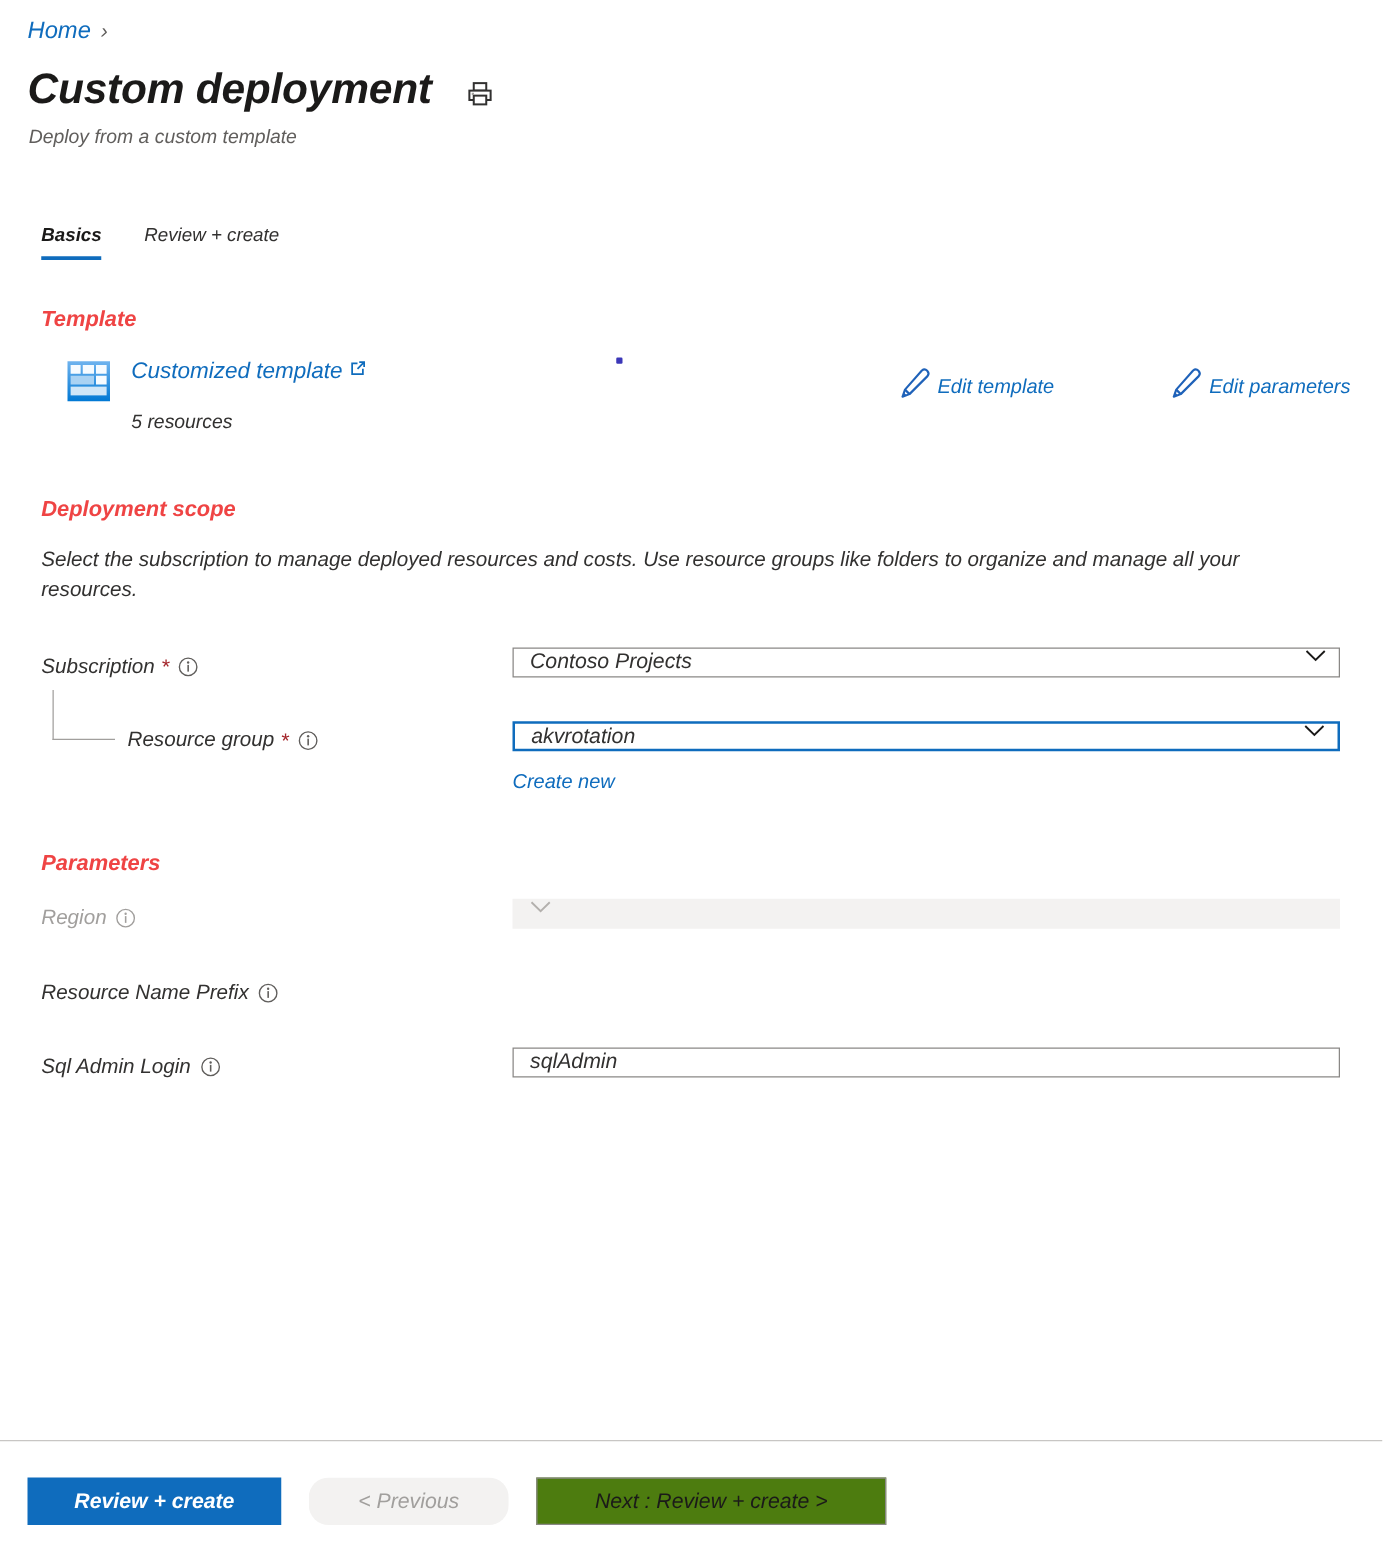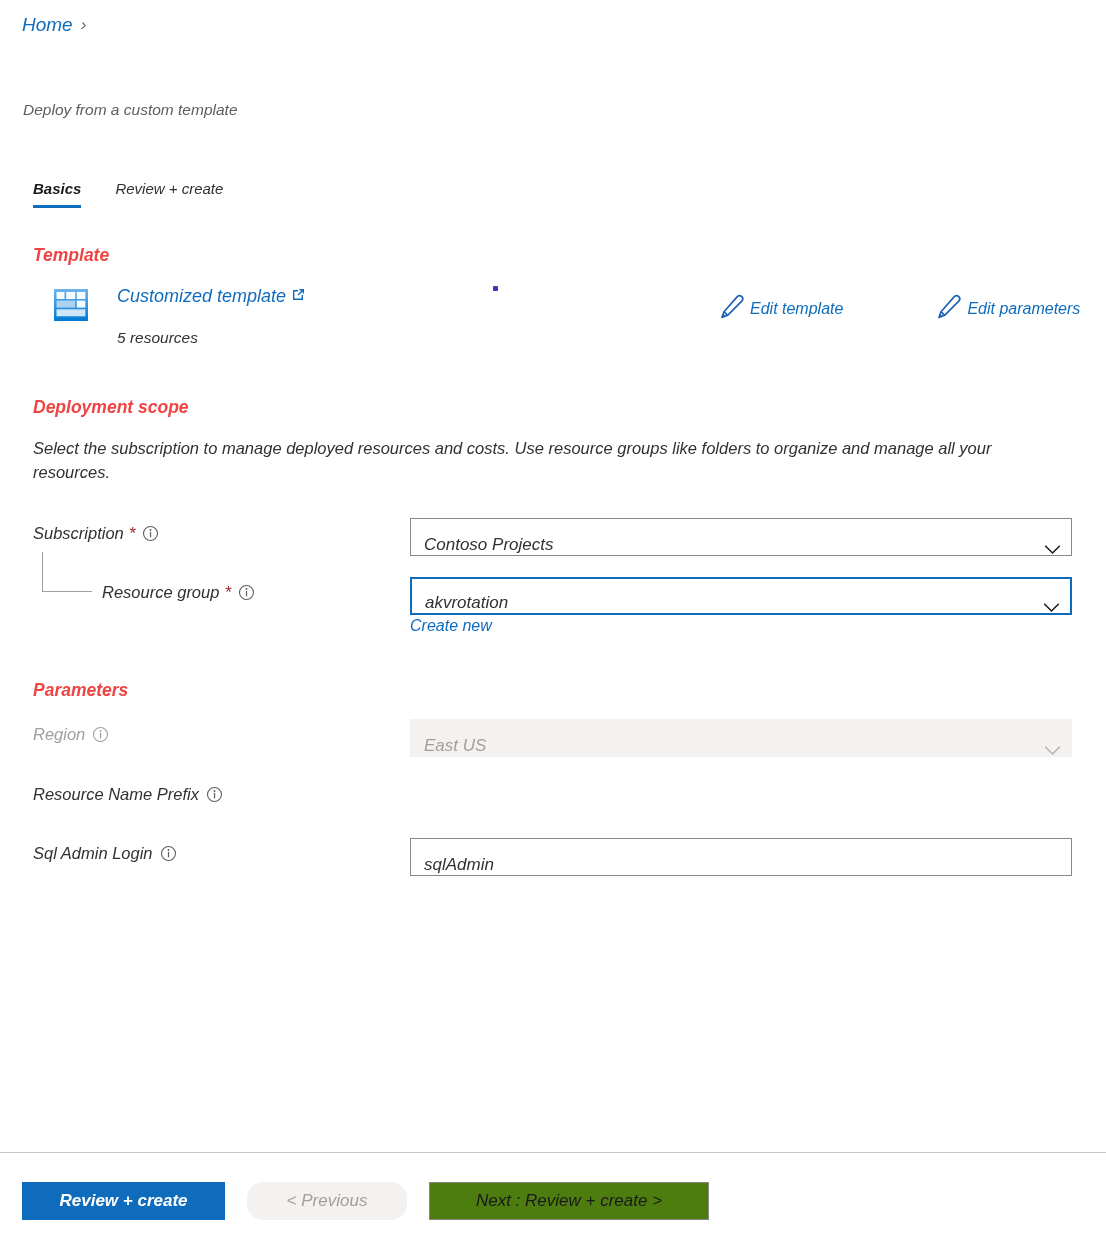--- a/index.html
+++ b/index.html
@@ -55,21 +55,21 @@
   
   .sec-head {
     position: absolute; left: 33px;
     font-size: 17.5px; font-weight: 700; color: #ef4444;
   }
   #sec-template { top: 245px; }
   #sec-scope    { top: 397px; }
   #sec-params   { top: 680px; }
 
   
-  .template-row { position: absolute; left: 51px; top: 285px; display: flex; gap: 26px; }
+  .template-row { position: absolute; left: 51px; top: 285px; display: flex; gap: 14px; }
   .tmpl-icon { width: 40px; height: 40px; flex: none; }
   .tmpl-text { display: flex; flex-direction: column; }
   .tmpl-link {
     font-size: 18px; color: #0f6cbd; cursor: pointer;
     display: flex; align-items: center; gap: 5px; line-height: 1.25;
   }
   .tmpl-sub { font-size: 15.5px; color: #323130; margin-top: 21px; }
 
   .blue-dot {
     position: absolute; left: 493px; top: 286px;
@@ -93,23 +93,23 @@
   
   .form-label {
     position: absolute; display: flex; align-items: center; gap: 7px;
     font-size: 16.5px; color: #323130; white-space: nowrap;
   }
   .form-label.dim { color: #a19f9d; }
   .req-star { color: #a4262c; font-size: 17px; line-height: 1; margin-left: -2px; }
   .info-icon { display: inline-flex; }
 
   .field {
-    position: absolute; left: 410px; width: 662px; height: 38px;
+    position: absolute; left: 410px; width: 662px; height: 24px;
     border: 1px solid #8a8886; background: #ffffff;
-    display: flex; align-items: flex-end; padding: 0 10px 0 13px;
+    display: flex; align-items: flex-start; padding: 0 10px 0 13px;
     font-size: 17px; color: #323130;
   }
   .field.focused { border: 2px solid #0f6cbd; }
   .field.disabled {
     border: 1px solid transparent; background: #f3f2f1; color: #a19f9d;
   }
   .field .val { flex: 1; overflow: hidden; white-space: nowrap; }
   .field .chev-dn { flex: none; display: flex; align-items: center; }
 
   .create-new {
@@ -145,20 +145,31 @@
 </head>
 <body>
 
 <div class="page">
 
   <div class="breadcrumb">
     <span class="crumb-link">Home</span>
     <span class="chev">›</span>
   </div>
 
+  <div class="title-row">
+    <span class="page-title">Custom deployment</span>
+    <span class="print-btn">
+      <svg width="22" height="22" viewBox="0 0 22 22">
+        <rect x="6" y="2.5" width="10" height="6" fill="#ffffff" stroke="#323130" stroke-width="1.6"></rect>
+        <rect x="2.5" y="8.5" width="17" height="7.5" fill="#ffffff" stroke="#323130" stroke-width="1.6"></rect>
+        <rect x="6" y="12.5" width="10" height="7" fill="#ffffff" stroke="#323130" stroke-width="1.6"></rect>
+        <rect x="4.4" y="10.2" width="1.8" height="1.8" fill="#a19f9d"></rect>
+      </svg>
+    </span>
+  </div>
   <div class="subtitle">Deploy from a custom template</div>
 
   <div class="tabs">
     <div class="tab active">Basics</div>
     <div class="tab">Review + create</div>
   </div>
 
   <div class="sec-head" id="sec-template">Template</div>
 
   <div class="template-row">
@@ -270,21 +281,20 @@
     <span>Region</span>
     <span class="info-icon">
       <svg width="17" height="17" viewBox="0 0 17 17">
         <circle cx="8.5" cy="8.5" r="7" fill="none" stroke="#a19f9d" stroke-width="1.1"></circle>
         <circle cx="8.5" cy="5" r="0.95" fill="#a19f9d"></circle>
         <rect x="7.9" y="6.9" width="1.25" height="5.4" fill="#a19f9d"></rect>
       </svg>
     </span>
   </div>
   <div class="field disabled" style="top:719px;">
-    <span class="val">East US</span>
     <span class="chev-dn">
       <svg width="17" height="11" viewBox="0 0 17 11">
           <path d="M1.2 1.8 L8.5 9 L15.8 1.8" fill="none" stroke="#b3b0ad" stroke-width="1.5"></path>
         </svg>
     </span>
   </div>
 
   <div class="form-label" style="left:33px; top:785px;">
     <span>Resource Name Prefix</span>
     <span class="info-icon">

